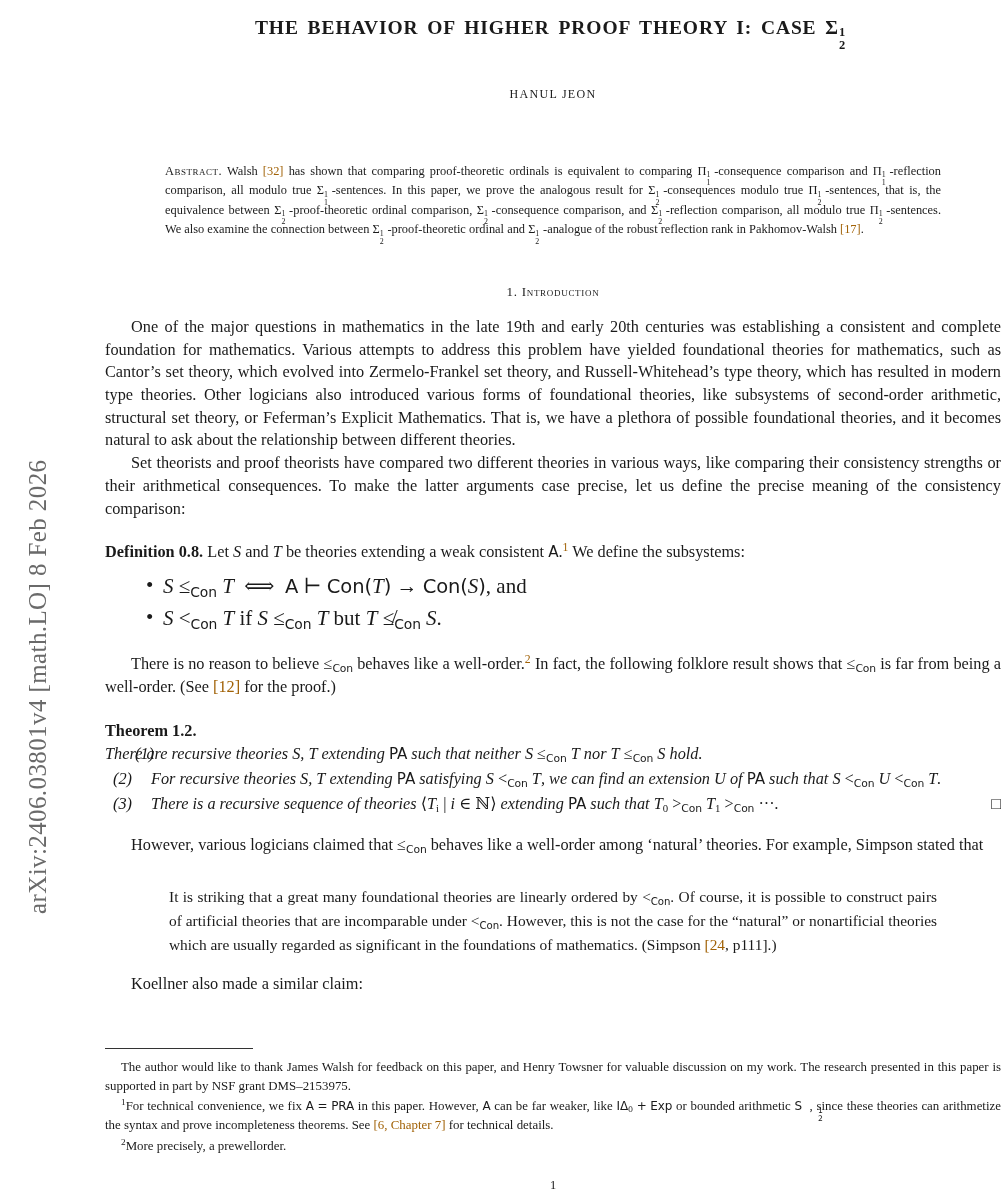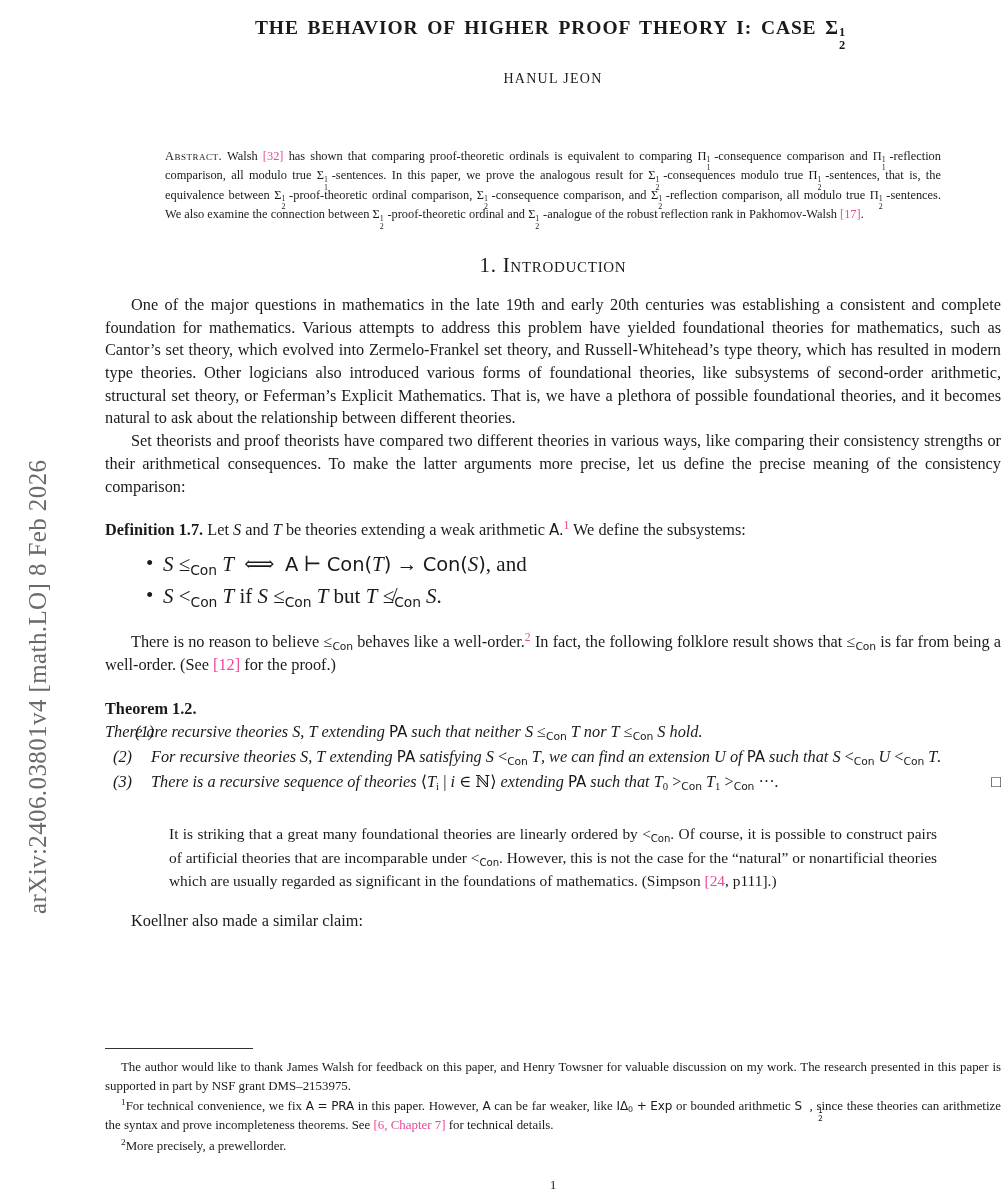--- a/index.html
+++ b/index.html
@@ -49,43 +49,43 @@
   .title {
     font-weight: bold;
     font-size: 19.5px;
     text-align: center;
     letter-spacing: 0.9px;
     margin-top: 5px;
     word-spacing: 3px;
   }
   .author {
     text-align: center;
-    margin-top: 32px;
-    font-size: 14px;
+    margin-top: 48px;
+    font-size: 12px;
     letter-spacing: 1.3px;
   }
 
   
   .abstract {
     margin: 60px 60px 0 60px;
     font-size: 12.4px;
     line-height: 1.57;
     text-align: justify;
     text-justify: inter-word;
   }
   .abstract .lead {
     font-variant: small-caps;
     letter-spacing: 0.5px;
   }
 
   
   .section-head {
     text-align: center;
-    margin-top: 28px;
-    font-size: 21px;
+    margin-top: 44px;
+    font-size: 13px;
     font-variant: small-caps;
     letter-spacing: 0.7px;
   }
 
   p.body {
     font-size: 16.3px;
     line-height: 1.395;
     text-align: justify;
     text-justify: inter-word;
     margin: 0;
@@ -179,21 +179,21 @@
   .pageno {
     position: absolute;
     top: 1178px;
     left: 0;
     width: 896px;
     text-align: center;
     font-size: 12.5px;
   }
 
   
-  .cite { color: #ec4899; }
+  .cite { color: #a16207; }
   .mi { font-style: italic; font-family: "Liberation Serif", serif; }
   .sf {
     font-family: "DejaVu Sans", "Liberation Sans", sans-serif;
     font-style: normal;
     font-size: 0.93em;
     letter-spacing: -0.1px;
   }
   .sub {
     font-family: "DejaVu Sans", "Liberation Sans", sans-serif;
     font-style: normal;
@@ -236,24 +236,24 @@
   <div class="author">HANUL JEON</div>
 
   <div class="abstract">
     <span class="lead">Abstract.</span><span> Walsh </span><span class="cite">[32]</span><span> has shown that comparing proof-theoretic ordinals is equivalent to comparing </span><span class="nb"><span>Π</span><span class="updown"><span class="u">1</span><span class="d">1</span></span></span><span>-consequence comparison and </span><span class="nb"><span>Π</span><span class="updown"><span class="u">1</span><span class="d">1</span></span></span><span>-reflection comparison, all modulo true </span><span class="nb"><span>Σ</span><span class="updown"><span class="u">1</span><span class="d">1</span></span></span><span>-sentences. In this paper, we prove the analogous result for </span><span class="nb"><span>Σ</span><span class="updown"><span class="u">1</span><span class="d">2</span></span></span><span>-consequences modulo true </span><span class="nb"><span>Π</span><span class="updown"><span class="u">1</span><span class="d">2</span></span></span><span>-sentences, that is, the equivalence between </span><span class="nb"><span>Σ</span><span class="updown"><span class="u">1</span><span class="d">2</span></span></span><span>-proof-theoretic ordinal comparison, </span><span class="nb"><span>Σ</span><span class="updown"><span class="u">1</span><span class="d">2</span></span></span><span>-consequence comparison, and </span><span class="nb"><span>Σ</span><span class="updown"><span class="u">1</span><span class="d">2</span></span></span><span>-reflection comparison, all modulo true </span><span class="nb"><span>Π</span><span class="updown"><span class="u">1</span><span class="d">2</span></span></span><span>-sentences. We also examine the connection between </span><span class="nb"><span>Σ</span><span class="updown"><span class="u">1</span><span class="d">2</span></span></span><span>-proof-theoretic ordinal and </span><span class="nb"><span>Σ</span><span class="updown"><span class="u">1</span><span class="d">2</span></span></span><span>-analogue of the robust reflection rank in Pakhomov-Walsh </span><span class="cite">[17]</span><span>.</span>
   </div>
 
   <div class="section-head">1. Introduction</div>
 
   <p class="body" style="margin-top:16px">One of the major questions in mathematics in the late 19th and early 20th centuries was establishing a consistent and complete foundation for mathematics. Various attempts to address this problem have yielded foundational theories for mathematics, such as Cantor’s set theory, which evolved into Zermelo-Frankel set theory, and Russell-Whitehead’s type theory, which has resulted in modern type theories. Other logicians also introduced various forms of foundational theories, like subsystems of second-order arithmetic, structural set theory, or Feferman’s Explicit Mathematics. That is, we have a plethora of possible foundational theories, and it becomes natural to ask about the relationship between different theories.</p>
 
-  <p class="body">Set theorists and proof theorists have compared two different theories in various ways, like comparing their consistency strengths or their arithmetical consequences. To make the latter arguments more precise, let us define the precise meaning of the consistency comparison:</p>
+  <p class="body">Set theorists and proof theorists have compared two different theories in various ways, like comparing their consistency strengths or their arithmetical consequences. To make the latter arguments case precise, let us define the precise meaning of the consistency comparison:</p>
 
   <div class="defn">
-    <span class="thmhead">Definition 1.7.</span><span> Let </span><span class="mi">S</span><span> and </span><span class="mi">T</span><span> be theories extending a weak arithmetic </span><span class="sf">A</span><span>.</span><sup class="fnmark cite">1</sup><span> We define the subsystems:</span>
+    <span class="thmhead">Definition 0.8.</span><span> Let </span><span class="mi">S</span><span> and </span><span class="mi">T</span><span> be theories extending a weak consistent </span><span class="sf">A</span><span>.</span><sup class="fnmark cite">1</sup><span> We define the subsystems:</span>
   </div>
 
   <ul class="bullets">
     <li>
       <span class="mi">S</span>&nbsp;<span class="op">≤</span><span class="sub">Con</span>&nbsp;<span class="mi">T</span>&nbsp;&nbsp;<span class="op">⟺</span>&nbsp;&nbsp;<span class="sf">A</span>&nbsp;<span class="op">⊢</span>&nbsp;<span class="sf">Con(</span><span class="mi">T</span><span class="sf">)</span>&nbsp;<span class="op">→</span>&nbsp;<span class="sf">Con(</span><span class="mi">S</span><span class="sf">)</span><span>, and</span>
     </li>
     <li>
       <span class="mi">S</span>&nbsp;<span class="op">&lt;</span><span class="sub">Con</span>&nbsp;<span class="mi">T</span>&nbsp;<span>if</span>&nbsp;<span class="mi">S</span>&nbsp;<span class="op">≤</span><span class="sub">Con</span>&nbsp;<span class="mi">T</span>&nbsp;<span>but</span>&nbsp;<span class="mi">T</span>&nbsp;<span class="op">≰</span><span class="sub">Con</span>&nbsp;<span class="mi">S</span><span>.</span>
     </li>
   </ul>
@@ -274,20 +274,21 @@
         <span>For recursive theories <span class="mi">S</span>, <span class="mi">T</span> extending <span class="sf">PA</span> satisfying <span class="mi">S</span> <span class="op">&lt;</span><span class="sub">Con</span> <span class="mi">T</span>, we can find an extension <span class="mi">U</span> of <span class="sf">PA</span> such that <span class="mi">S</span> <span class="op">&lt;</span><span class="sub">Con</span> <span class="mi">U</span> <span class="op">&lt;</span><span class="sub">Con</span> <span class="mi">T</span>.</span>
       </li>
       <li>
         <span class="num">(3)</span>
         <span class="qed">□</span>
         <span>There is a recursive sequence of theories <span class="op">⟨</span><span class="mi">T<span class="subn">i</span></span> <span class="op">|</span> <span class="mi">i</span> <span class="op">∈</span> <span class="op">ℕ</span><span class="op">⟩</span> extending <span class="sf">PA</span> such that <span class="mi">T<span class="subn">0</span></span> <span class="op">&gt;</span><span class="sub">Con</span> <span class="mi">T<span class="subn">1</span></span> <span class="op">&gt;</span><span class="sub">Con</span> <span class="op">···</span>.</span>
       </li>
     </ul>
   </div>
 
+  <p class="body" style="margin-top:18px"><span>However, various logicians claimed that </span><span class="op">≤</span><span class="sub">Con</span><span> behaves like a well-order among ‘natural’ theories. For example, Simpson stated that</span></p>
 
   <blockquote class="quote"><span>It is striking that a great many foundational theories are linearly ordered by </span><span class="op">&lt;</span><span class="sub">Con</span><span>. Of course, it is possible to construct pairs of artificial theories that are incomparable under </span><span class="op">&lt;</span><span class="sub">Con</span><span>. However, this is not the case for the “natural” or nonartificial theories which are usually regarded as significant in the foundations of mathematics. (Simpson </span><span class="cite">[24</span><span>, p111]</span><span>.)</span></blockquote>
 
   <p class="body" style="margin-top:17px">Koellner also made a similar claim:</p>
 
   <div id="footnotes">
     <div class="fnrule"></div>
     <p class="fn">The author would like to thank James Walsh for feedback on this paper, and Henry Towsner for valuable discussion on my work. The research presented in this paper is supported in part by NSF grant DMS–2153975.</p>
     <p class="fn"><sup class="fnmark">1</sup><span>For technical convenience, we fix </span><span class="sf">A</span> <span class="sf">=</span> <span class="sf">PRA</span><span> in this paper. However, </span><span class="sf">A</span><span> can be far weaker, like </span><span class="sf nb"><span>IΔ</span><span class="subn">0</span></span> <span class="sf">+</span> <span class="sf">Exp</span><span> or bounded arithmetic </span><span class="sf nb"><span>S</span><span class="updown"><span class="u">1</span><span class="d">2</span></span></span><span>, since these theories can arithmetize the syntax and prove incompleteness theorems. See </span><span class="cite">[6, Chapter 7]</span><span> for technical details.</span></p>
     <p class="fn"><sup class="fnmark">2</sup><span>More precisely, a prewellorder.</span></p>

